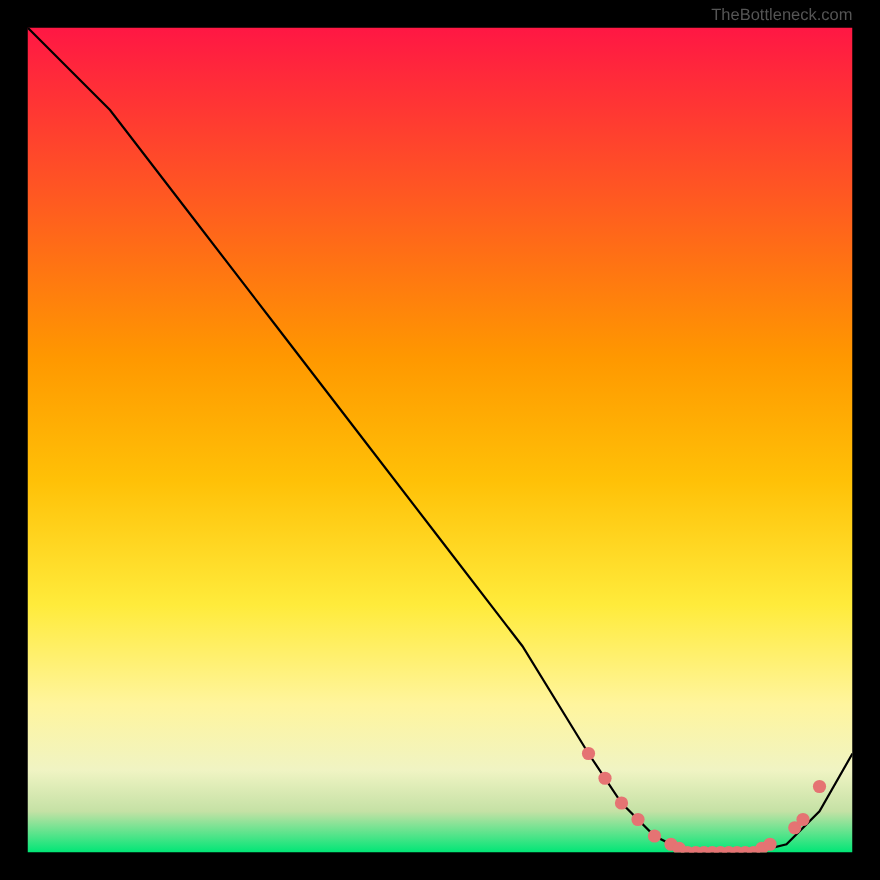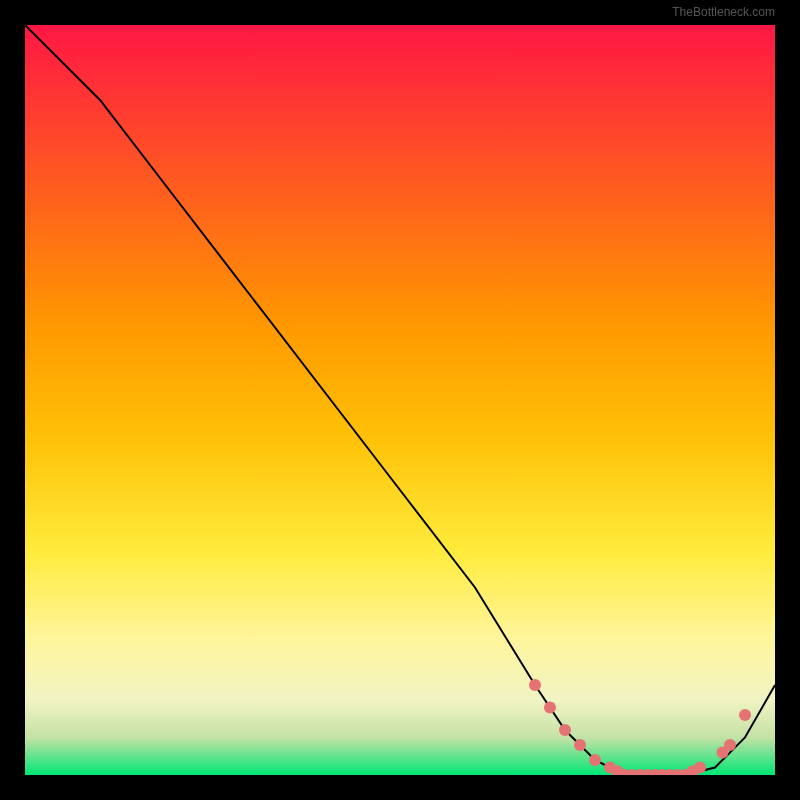--- a/index.html
+++ b/index.html
@@ -26,21 +26,21 @@
       top: 0;
       left: 0;
       width: 100%;
       height: 100%;
     }
     .watermark {
       position: absolute;
       top: 5px;
       right: 25px;
       color: #555;
-      font-size: 12px;
+      font-size: 15px;
       font-weight: 500;
       z-index: 10;
     }
     .curve-svg {
       position: absolute;
       top: 0;
       left: 0;
       width: 100%;
       height: 100%;
       z-index: 5;

